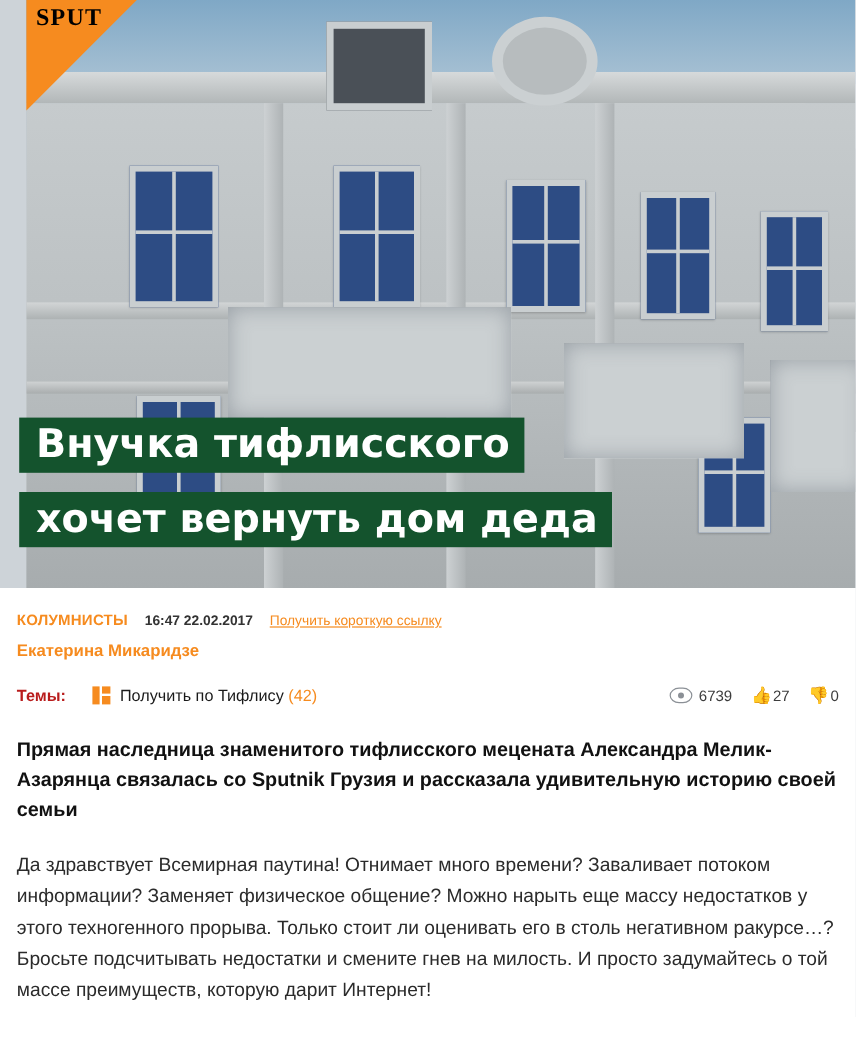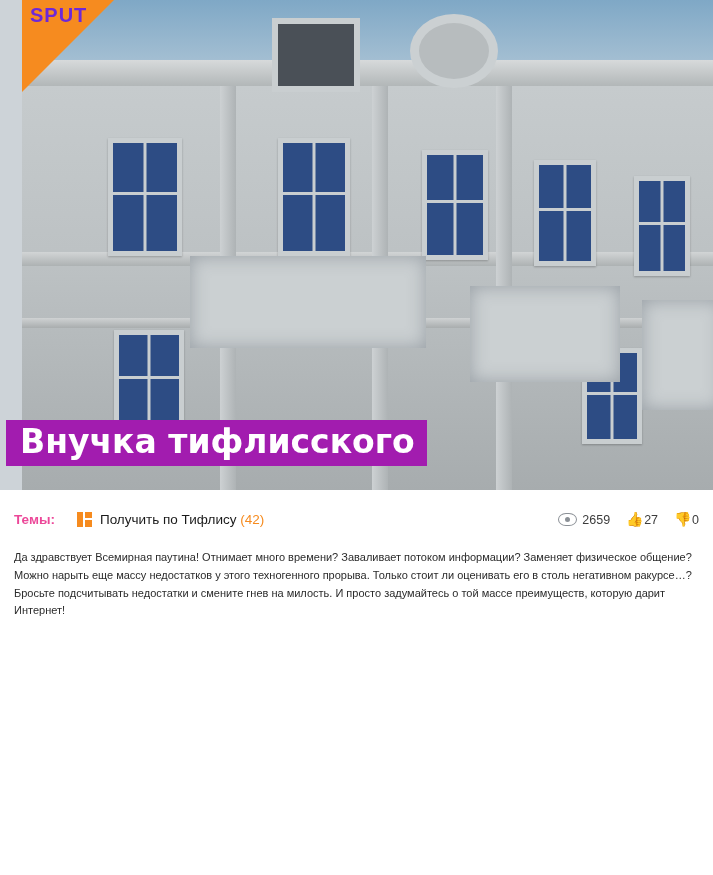--- a/index.html
+++ b/index.html
@@ -141,44 +141,44 @@
     height: 0;
     border-top: 92px solid #f68b1f;
     border-right: 92px solid transparent;
     z-index: 5;
   }
   .corner-logo {
     position: absolute;
     left: 30px;
     top: 4px;
     z-index: 6;
-    color: #6d28d9;
+    color: #000000;
     font-weight: bold;
     font-size: 20px;
     letter-spacing: 1px;
-    font-family: Liberation Sans, sans-serif;
+    font-family: Liberation Serif, serif;
   }
 
   
   .headline {
     position: absolute;
     left: 0;
     bottom: 18px;
     z-index: 4;
     width: 100%;
   }
   .headline span {
     display: table;
-    background: #a21caf;
+    background: #14532d;
     color: #ffffff;
     font-size: 33px;
     line-height: 1.28;
     font-weight: bold;
     padding: 1px 12px 3px 14px;
-    margin: 6px;
+    margin: 16px;
     white-space: nowrap;
     font-family: "DejaVu Sans", sans-serif;
   }
 
   
   .content {
     padding: 0 14px;
   }
   .meta-row {
     display: flex;
@@ -212,21 +212,21 @@
   }
 
   .topics-row {
     display: flex;
     align-items: center;
     margin-top: 22px;
     font-size: 13px;
   }
   .topics-label {
     font-weight: bold;
-    color: #ec4899;
+    color: #b91c1c;
     margin-right: 22px;
     font-size: 13.5px;
   }
   .topic-icon {
     width: 15px; height: 15px;
     margin-right: 8px;
     position: relative;
     flex: none;
   }
   .topic-icon i {
@@ -286,21 +286,21 @@
   
   .lead {
     margin-top: 26px;
     font-size: 16.5px;
     line-height: 1.5;
     font-weight: bold;
     color: #111;
   }
   .body-text {
     margin-top: 22px;
-    font-size: 11px;
+    font-size: 16px;
     line-height: 1.62;
     color: #2b2b2b;
   }
 </style>
 </head>
 <body>
 
 <div class="hero">
   <div class="hero-photo">
     <div class="facade">
@@ -326,51 +326,59 @@
       <div class="relief r2"></div>
       <div class="relief r3"></div>
     </div>
   </div>
 
   <div class="corner-flag"></div>
   <div class="corner-logo">SPUT</div>
 
   <div class="headline">
     <span>Внучка тифлисского</span>
+    <span>хочет вернуть дом деда</span>
   </div>
 </div>
 
 <div class="content">
 
-
+  <div class="meta-row">
+    <div class="rubric">КОЛУМНИСТЫ</div>
+    <div class="date">16:47 22.02.2017</div>
+    <div class="short-link">Получить короткую ссылку</div>
+  </div>
+
+  <div class="author">Екатерина Микаридзе</div>
 
   <div class="topics-row">
     <div class="topics-label">Темы:</div>
     <div class="topic-icon">
         <i></i>
         <i></i>
         <i></i>
       </div>
     <div class="topic-link">
       <span>Получить по Тифлису</span>
       <span class="topic-count">(42)</span>
     </div>
 
     <div class="stats">
       <div class="stat">
         <span class="eye"></span>
-        <span class="stat-num">2659</span>
+        <span class="stat-num">6739</span>
       </div>
       <div class="stat">
         <span class="thumb">👍</span>
         <span class="stat-num">27</span>
       </div>
       <div class="stat">
         <span class="thumb down">👎</span>
         <span class="stat-num">0</span>
       </div>
     </div>
   </div>
 
+  <div class="lead">Прямая наследница знаменитого тифлисского мецената Александра Мелик-Азарянца связалась со Sputnik Грузия и рассказала удивительную историю своей семьи</div>
 
   <div class="body-text">Да здравствует Всемирная паутина! Отнимает много времени? Заваливает потоком информации? Заменяет физическое общение? Можно нарыть еще массу недостатков у этого техногенного прорыва. Только стоит ли оценивать его в столь негативном ракурсе…? Бросьте подсчитывать недостатки и смените гнев на милость. И просто задумайтесь о той массе преимуществ, которую дарит Интернет!</div>
 
 </div>
 
 </body></html>

